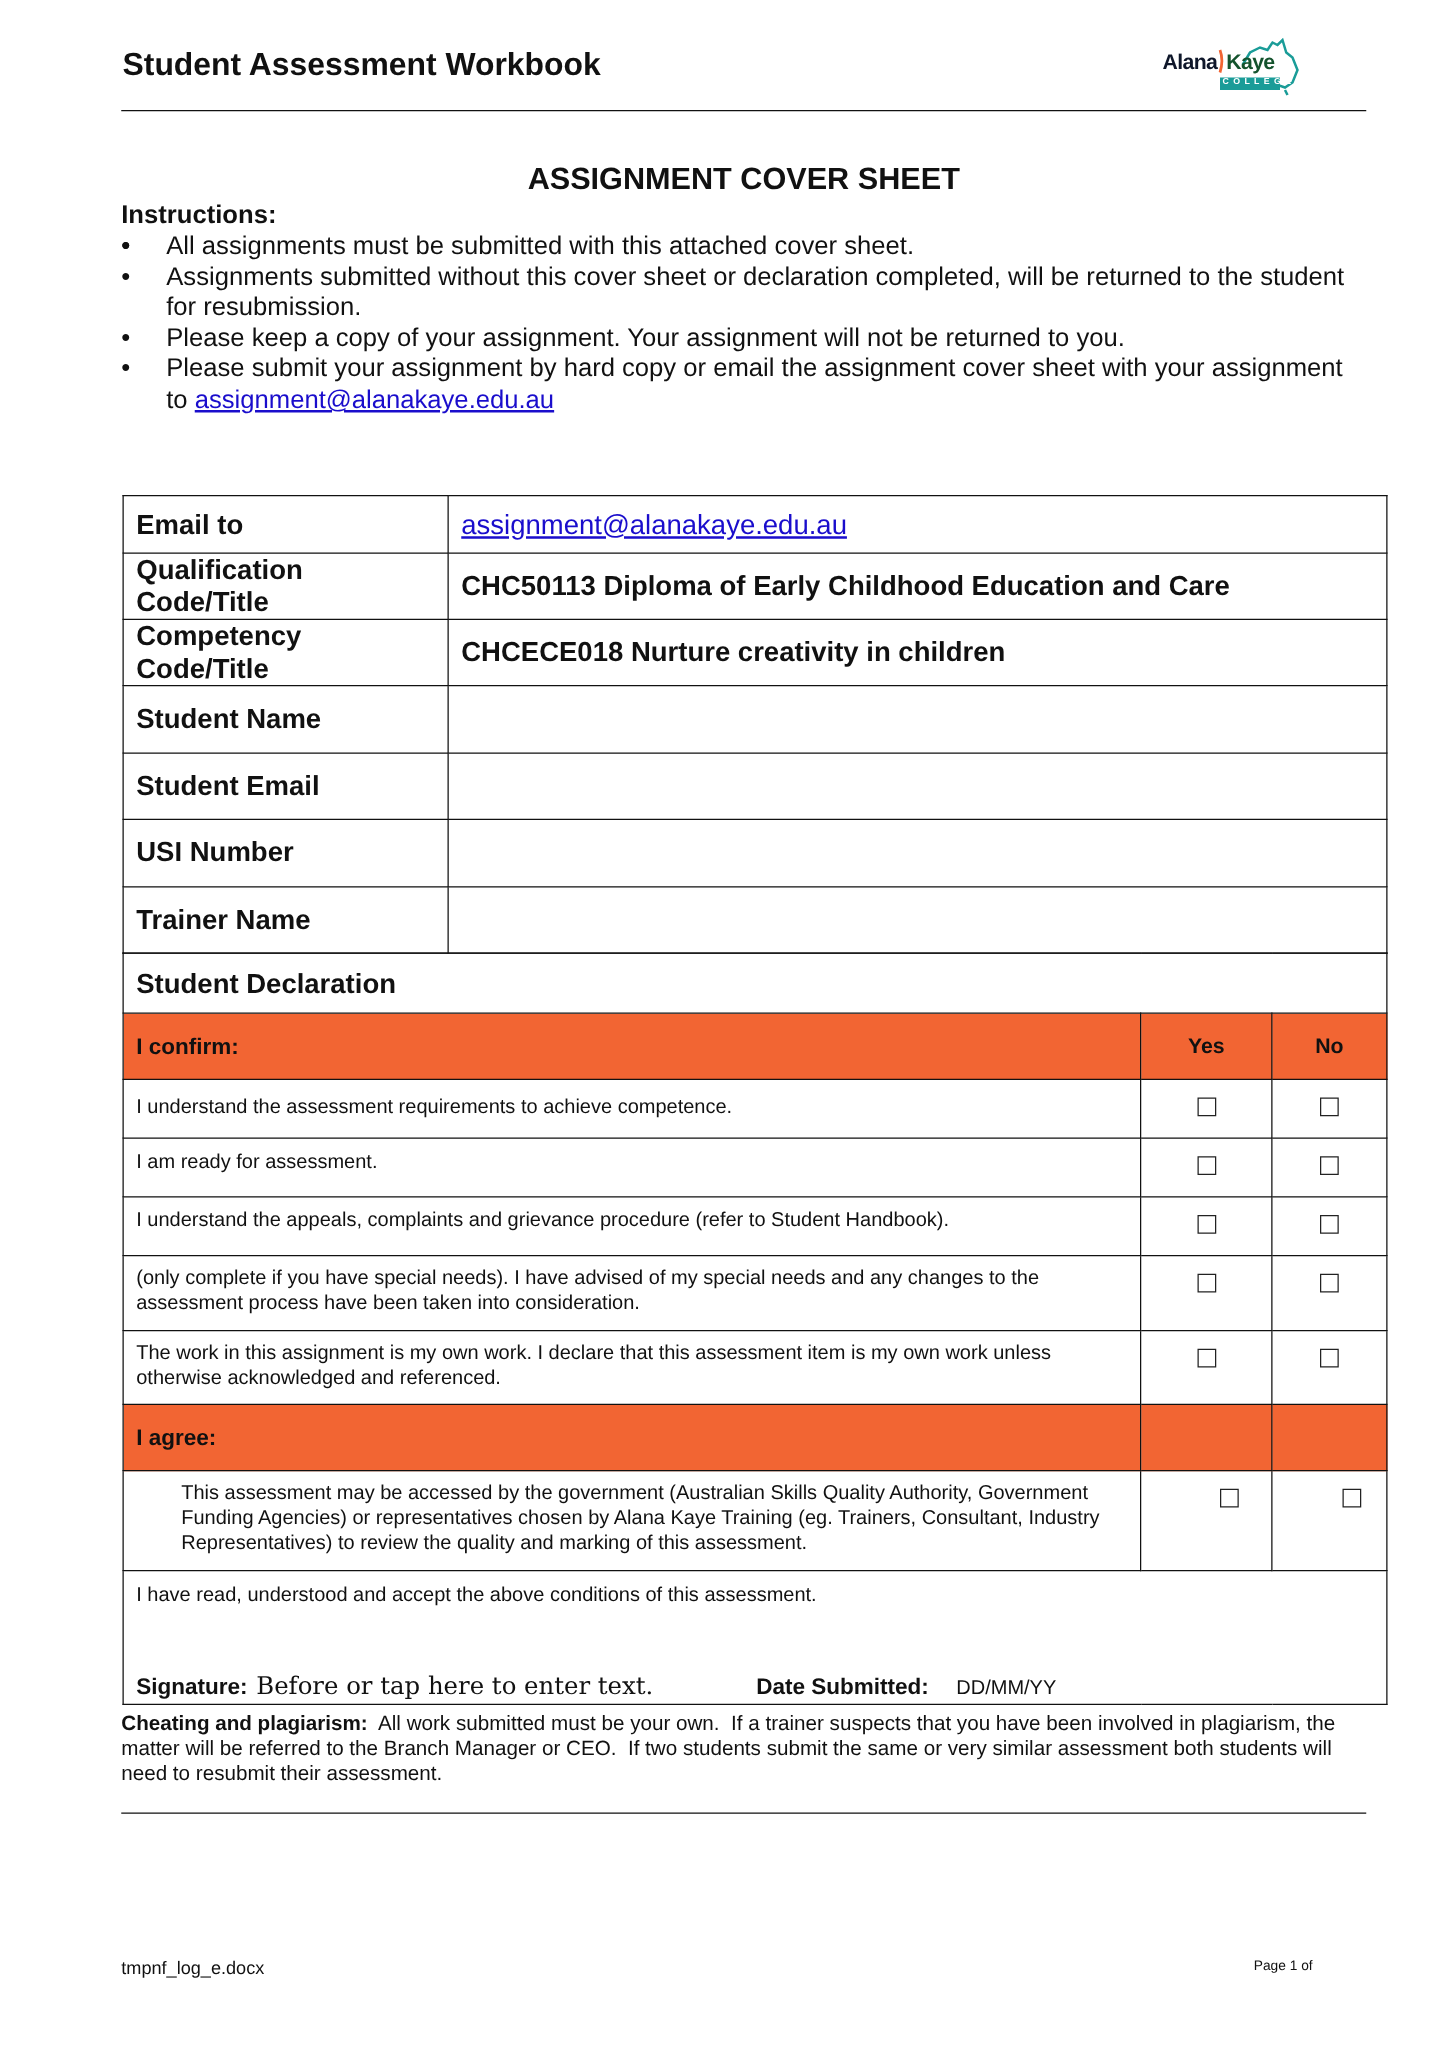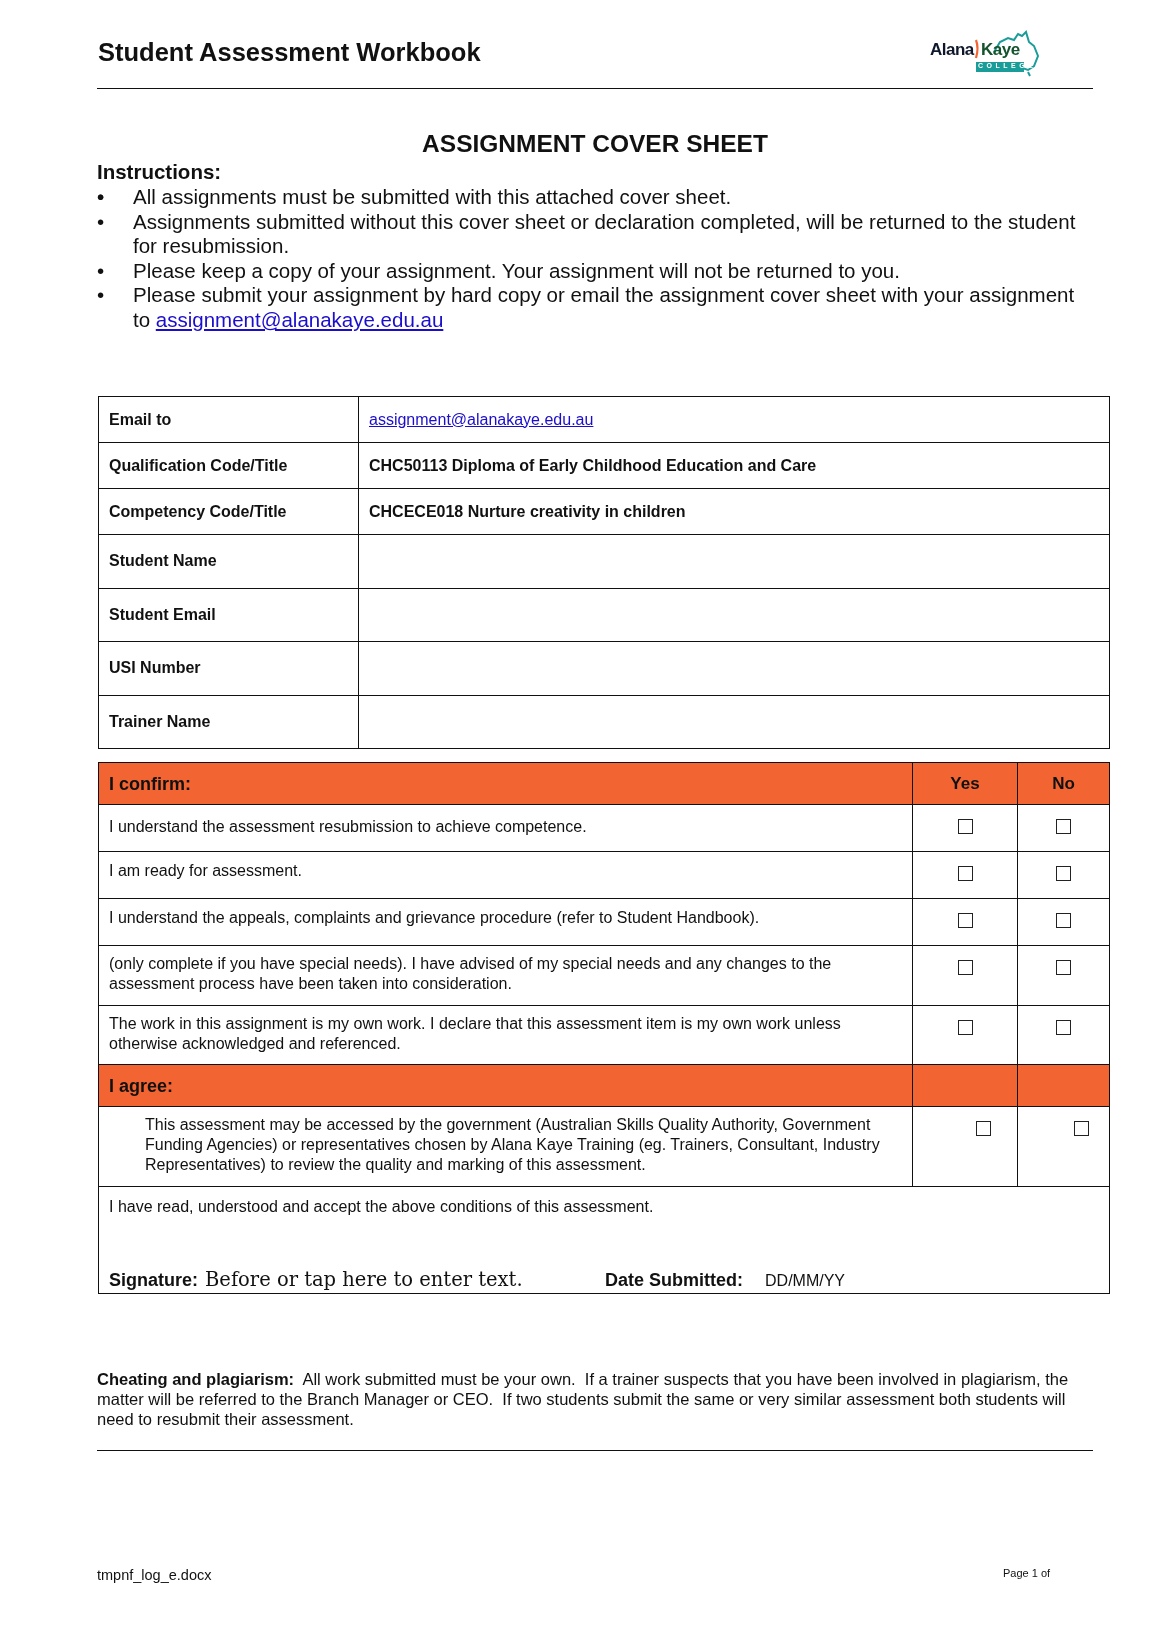--- a/index.html
+++ b/index.html
@@ -15,31 +15,31 @@
   .instructions-heading { position: absolute; left: 97px; top: 160px; font-size: 20.5px; font-weight: bold; }
   .instructions-list { position: absolute; left: 97px; top: 185px; width: 990px; list-style: none; }
   .instructions-list li { position: relative; padding-left: 36px; font-size: 20.5px; line-height: 24.6px; }
   .instructions-list li .bullet { position: absolute; left: 0; top: 0; width: 14px; text-align: left; }
   .link { color: #1a0dcc; text-decoration: underline; }
 
   table { border-collapse: collapse; position: absolute; left: 98px; width: 1012px; }
   td { border: 1.5px solid #111; vertical-align: middle; }
 
   .info-table { top: 396px; }
-  .info-table td { font-size: 16px; padding: 0 10px; }
+  .info-table td { font-size: 22px; padding: 0 10px; }
   .info-table td.label { width: 260px; font-weight: bold; }
   .info-table td.value { font-weight: bold; }
   .info-table tr.short td { height: 46px; }
   .info-table tr.tall td { height: 53.5px; }
   .info-table td .link { font-weight: normal; }
 
   .decl-table { top: 762px; }
   .decl-table td { font-size: 16px; padding: 0 10px; line-height: 20px; }
   .decl-table td.heading-cell { height: 48px; font-size: 22px; font-weight: bold; }
-  .decl-table tr.orange td { background: #f26533; height: 42px; font-weight: bold; font-size: 18px; }
+  .decl-table tr.orange td { background: #f26533; height: 53px; font-weight: bold; font-size: 18px; }
   .decl-table tr.orange td.col-head { text-align: center; font-size: 17px; }
   .decl-table td.yes-col { width: 105px; text-align: center; }
   .decl-table td.no-col { width: 92px; text-align: center; }
   .decl-table tr.item td { height: 47px; }
   .decl-table tr.item td.stmt { vertical-align: top; padding-top: 12px; }
   .decl-table tr.item.two td { height: 59.5px; padding-top: 8px; }
   .decl-table tr.item.three td { height: 80px; padding-top: 8px; padding-left: 46px; }
   .decl-table tr.item.two td.box-cell, .decl-table tr.item.three td.box-cell { vertical-align: top; }
   .decl-table tr.item td.box-cell { vertical-align: top; padding-top: 14px; }
   .decl-table tr.item.two td.box-cell { padding-top: 14px; }
@@ -119,27 +119,30 @@
     </tr>
     <tr class="tall">
       <td class="label">Trainer Name</td>
       <td class="value"></td>
     </tr>
   </tbody>
     </table>
 
   <table class="decl-table">
     <tbody>
+        <tr>
+      <td class="heading-cell" colspan="3">Student Declaration</td>
+    </tr>
     <tr class="orange">
       <td>I confirm:</td>
       <td class="yes-col col-head">Yes</td>
       <td class="no-col col-head">No</td>
     </tr>
     <tr class="item">
-      <td class="stmt">I understand the assessment resubmission to achieve competence.</td>
+      <td class="stmt">I understand the assessment requirements to achieve competence.</td>
       <td class="yes-col box-cell"><span class="checkbox"></span></td>
       <td class="no-col box-cell"><span class="checkbox"></span></td>
     </tr>
     <tr class="item">
       <td class="stmt" style="padding-top:9px;">I am ready for assessment.</td>
       <td class="yes-col box-cell"><span class="checkbox"></span></td>
       <td class="no-col box-cell"><span class="checkbox"></span></td>
     </tr>
     <tr class="item">
       <td class="stmt" style="padding-top:9px;">I understand the appeals, complaints and grievance procedure (refer to Student Handbook).</td>

